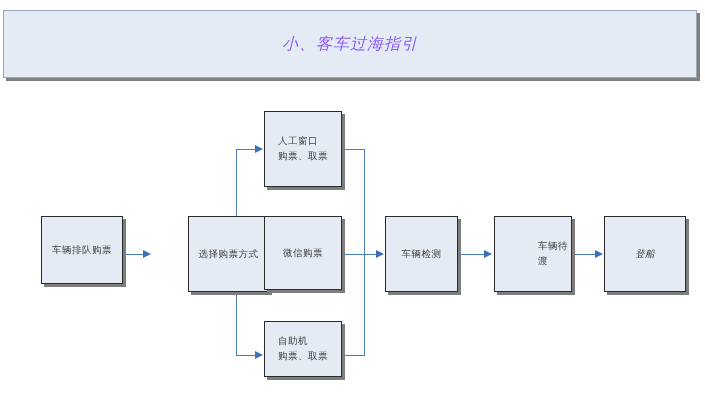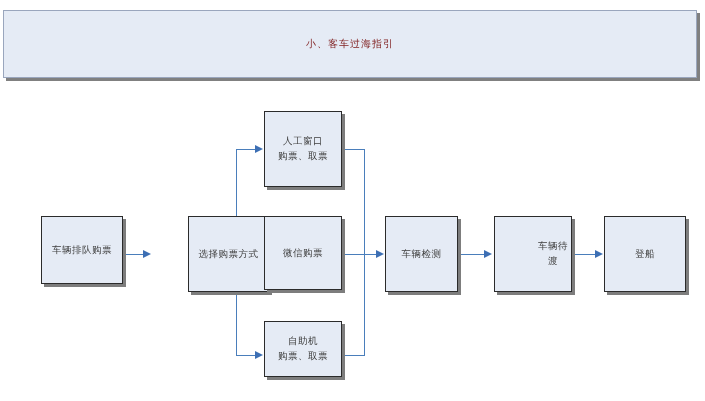--- a/index.html
+++ b/index.html
@@ -25,38 +25,39 @@
     height: 68px;
     background: #e5ebf5;
     border: 1px solid #9aa6bd;
     box-sizing: border-box;
     box-shadow: 3px 3px 0 0 #808080;
     display: flex;
     align-items: center;
     justify-content: center;
   }
   .header-title {
-    font-size: 10px;
-    color: #7f1d1d;
+    font-size: 16px;
+    color: #8b5cf6;
     letter-spacing: 1px;
     line-height: 1.2;
     white-space: nowrap;
+    font-style: italic;
   }
 
   
   .node {
     position: absolute;
     background: #e5ebf5;
     border: 1px solid #2b2b2b;
     box-sizing: border-box;
     box-shadow: 3px 3px 0 0 #7d7d7d;
     display: flex;
     align-items: center;
     justify-content: center;
-    text-align: center;
+    text-align: left;
   }
   .node-label {
     font-size: 9.5px;
     color: #404040;
     line-height: 1.55;
     letter-spacing: 0.5px;
     white-space: pre-line;
     padding: 0 3px;
   }
 
@@ -142,17 +143,17 @@
   </div>
 
   <div class="node" style="left:385px; top:216px; width:73px; height:76px;">
     <span class="node-label">车辆检测</span>
   </div>
 
   <div class="node" style="left:494px; top:216px; width:78px; height:76px;padding-left:40px;">
     <span class="node-label">车辆待渡</span>
   </div>
 
-  <div class="node" style="left:604px; top:216px; width:82px; height:76px;">
+  <div class="node" style="left:604px; top:216px; width:82px; height:76px;font-style:italic;">
     <span class="node-label">登船</span>
   </div>
 
 </div>
 
 </body></html>

